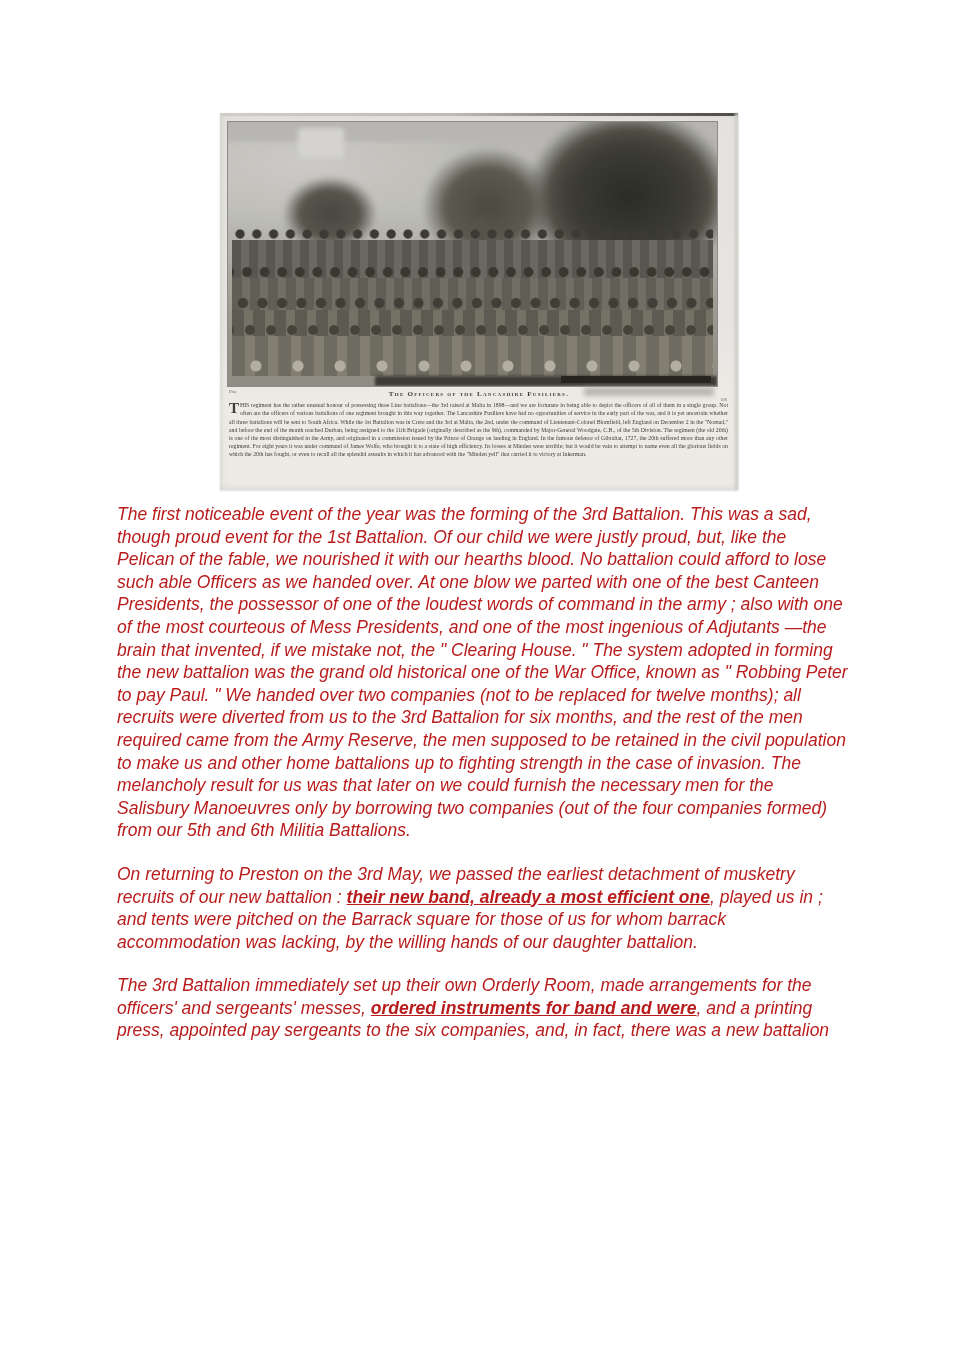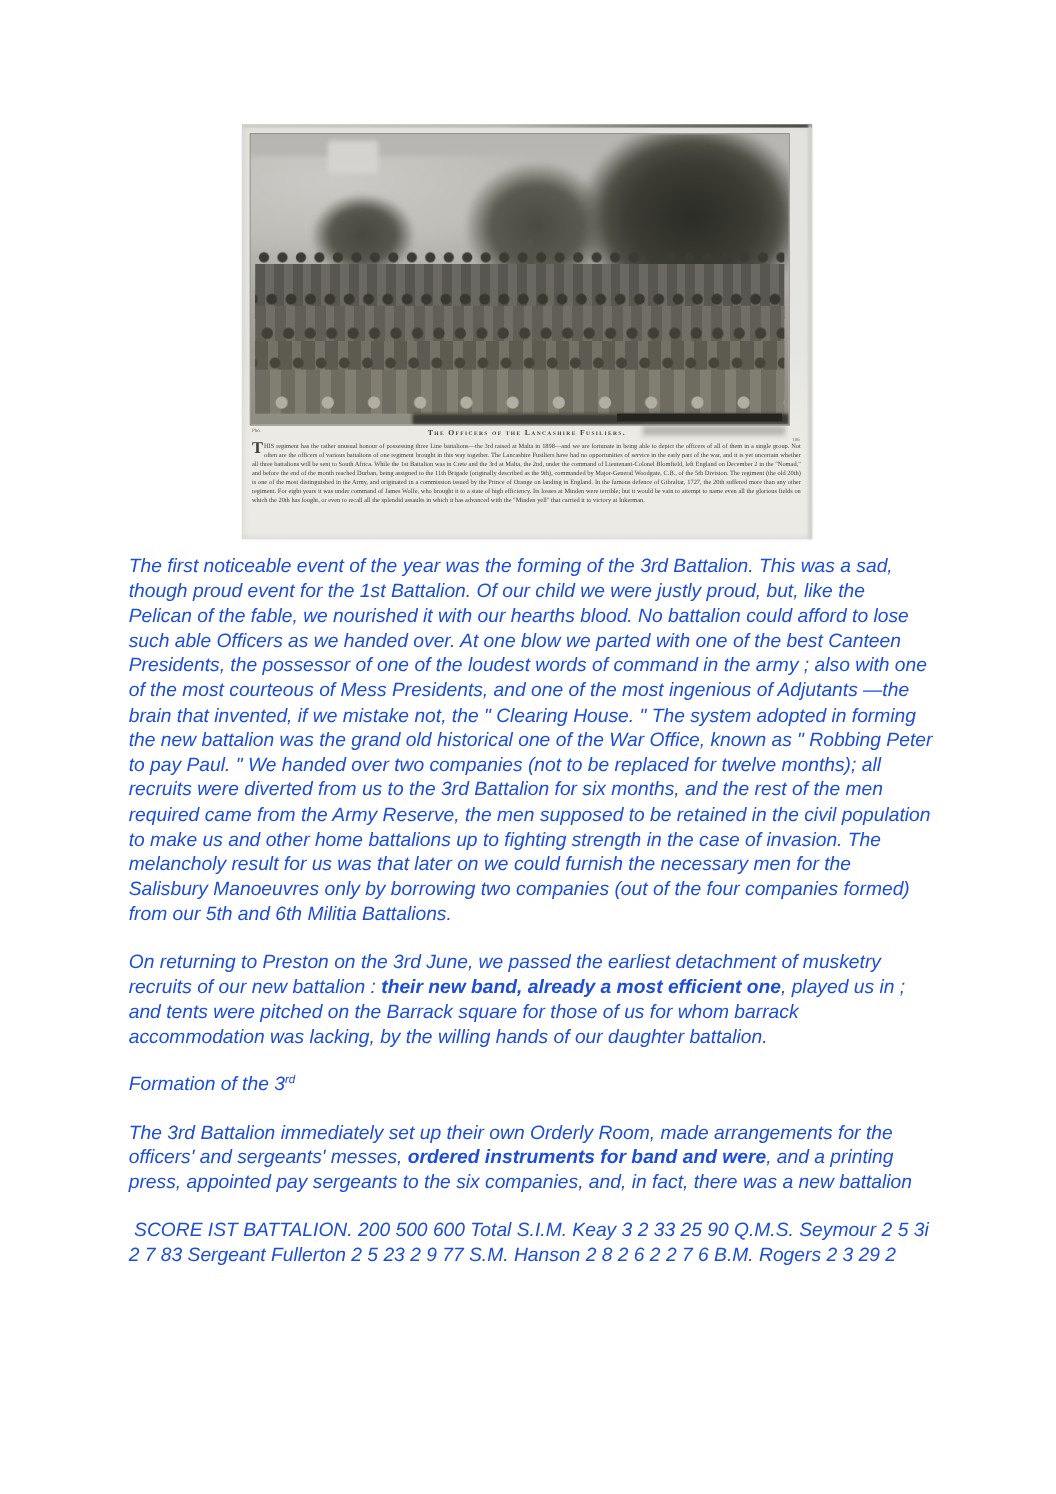--- a/index.html
+++ b/index.html
@@ -124,25 +124,25 @@
     float:left;font-size:30px;line-height:24px;padding-right:2px;font-weight:bold;
   }
   .smudge-caption{
     position:absolute;top:274px;right:24px;width:130px;height:9px;background:#8e8d86;
     opacity:.55;filter:blur(2.5px);
   }
 
   
   .article{
     position:absolute;left:117px;top:503px;width:731px;
-    font-style:italic;font-size:17.5px;line-height:22.6px;color:#1d4ed8;
+    font-style:italic;font-size:17.5px;line-height:22.6px;color:#b91c1c;
     font-family:"Liberation Sans","DejaVu Sans",sans-serif;
   }
   .article p{margin:0 0 21px 0;white-space:pre-wrap;}
-  .article .b{font-weight:bold;}
+  .article .b{font-weight:bold;text-decoration:underline;}
   .article .sup{vertical-align:super;font-size:60%;line-height:0;}
 </style>
 </head>
 <body>
 
 <div>
 
   <figure class="scan" style="margin:0;">
     <div class="scan-top-edge"></div>
     <div class="scan-right-edge"></div>
@@ -167,19 +167,17 @@
     <div class="caption-wrap">
       <span class="plate-mark left">Pho.</span>
       <span class="plate-mark right">106</span>
       <div class="caption-title">The Officers of the Lancashire Fusiliers.</div>
       <p class="caption-body">THIS regiment has the rather unusual honour of possessing three Line battalions—the 3rd raised at Malta in 1898—and we are fortunate in being able to depict the officers of all of them in a single group. Not often are the officers of various battalions of one regiment brought in this way together. The Lancashire Fusiliers have had no opportunities of service in the early part of the war, and it is yet uncertain whether all three battalions will be sent to South Africa. While the 1st Battalion was in Crete and the 3rd at Malta, the 2nd, under the command of Lieutenant-Colonel Blomfield, left England on December 2 in the "Nomad," and before the end of the month reached Durban, being assigned to the 11th Brigade (originally described as the 9th), commanded by Major-General Woodgate, C.B., of the 5th Division. The regiment (the old 20th) is one of the most distinguished in the Army, and originated in a commission issued by the Prince of Orange on landing in England. In the famous defence of Gibraltar, 1727, the 20th suffered more than any other regiment. For eight years it was under command of James Wolfe, who brought it to a state of high efficiency. Its losses at Minden were terrible; but it would be vain to attempt to name even all the glorious fields on which the 20th has fought, or even to recall all the splendid assaults in which it has advanced with the "Minden yell" that carried it to victory at Inkerman.</p>
     </div>
   </figure>
 
   <div class="article">
       <p><span>The first noticeable event of the year was the forming of the 3rd Battalion. This was a sad, though proud event for the 1st Battalion. Of our child we were justly proud, but, like the Pelican of the fable, we nourished it with our hearths blood. No battalion could afford to lose such able Officers as we handed over. At one blow we parted with one of the best Canteen Presidents, the possessor of one of the loudest words of command in the army ; also with one of the most courteous of Mess Presidents, and one of the most ingenious of Adjutants —the brain that invented, if we mistake not, the " Clearing House. " The system adopted in forming the new battalion was the grand old historical one of the War Office, known as " Robbing Peter to pay Paul. " We handed over two companies (not to be replaced for twelve months); all recruits were diverted from us to the 3rd Battalion for six months, and the rest of the men required came from the Army Reserve, the men supposed to be retained in the civil population to make us and other home battalions up to fighting strength in the case of invasion. The melancholy result for us was that later on we could furnish the necessary men for the Salisbury Manoeuvres only by borrowing two companies (out of the four companies formed) from our 5th and 6th Militia Battalions.</span></p>
-      <p><span>On returning to Preston on the 3rd June, we passed the earliest detachment of musketry recruits of our new battalion : </span><span class="b">their new band, already a most efficient one</span><span>, played us in ; and tents were pitched on the Barrack square for those of us for whom barrack accommodation was lacking, by the willing hands of our daughter battalion.</span></p>
-      <p><span>Formation of the 3</span><span class="sup">rd</span></p>
+      <p><span>On returning to Preston on the 3rd May, we passed the earliest detachment of musketry recruits of our new battalion : </span><span class="b">their new band, already a most efficient one</span><span>, played us in ; and tents were pitched on the Barrack square for those of us for whom barrack accommodation was lacking, by the willing hands of our daughter battalion.</span></p>
       <p><span>The 3rd Battalion immediately set up their own Orderly Room, made arrangements for the officers' and sergeants' messes, </span><span class="b">ordered instruments for band and were</span><span>, and a printing press, appointed pay sergeants to the six companies, and, in fact, there was a new battalion</span></p>
-      <p><span> SCORE IST BATTALION. 200 500 600 Total S.I.M. Keay 3 2 33 25 90 Q.M.S. Seymour 2 5 3i 2 7 83 Sergeant Fullerton 2 5 23 2 9 77 S.M. Hanson 2 8 2 6 2 2 7 6 B.M. Rogers 2 3 29 2</span></p>
     </div>
 
 </div>
 
 </body></html>

